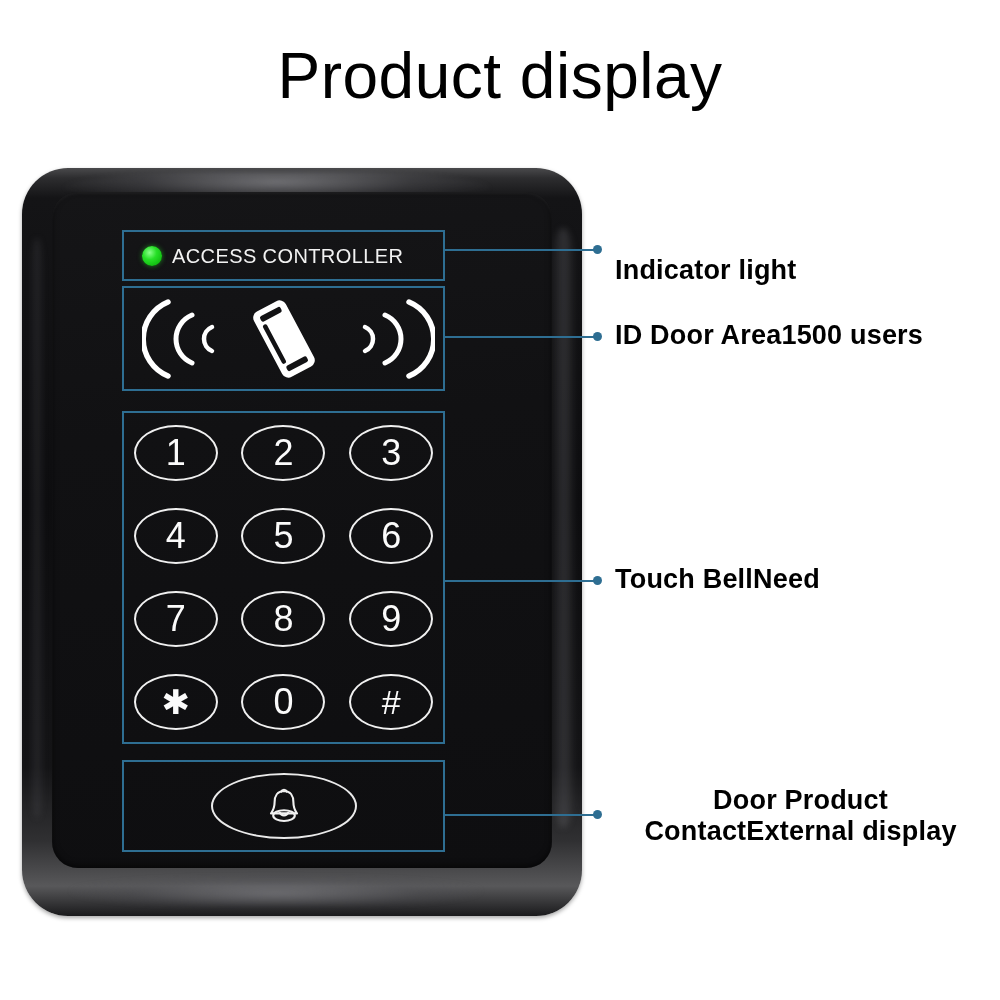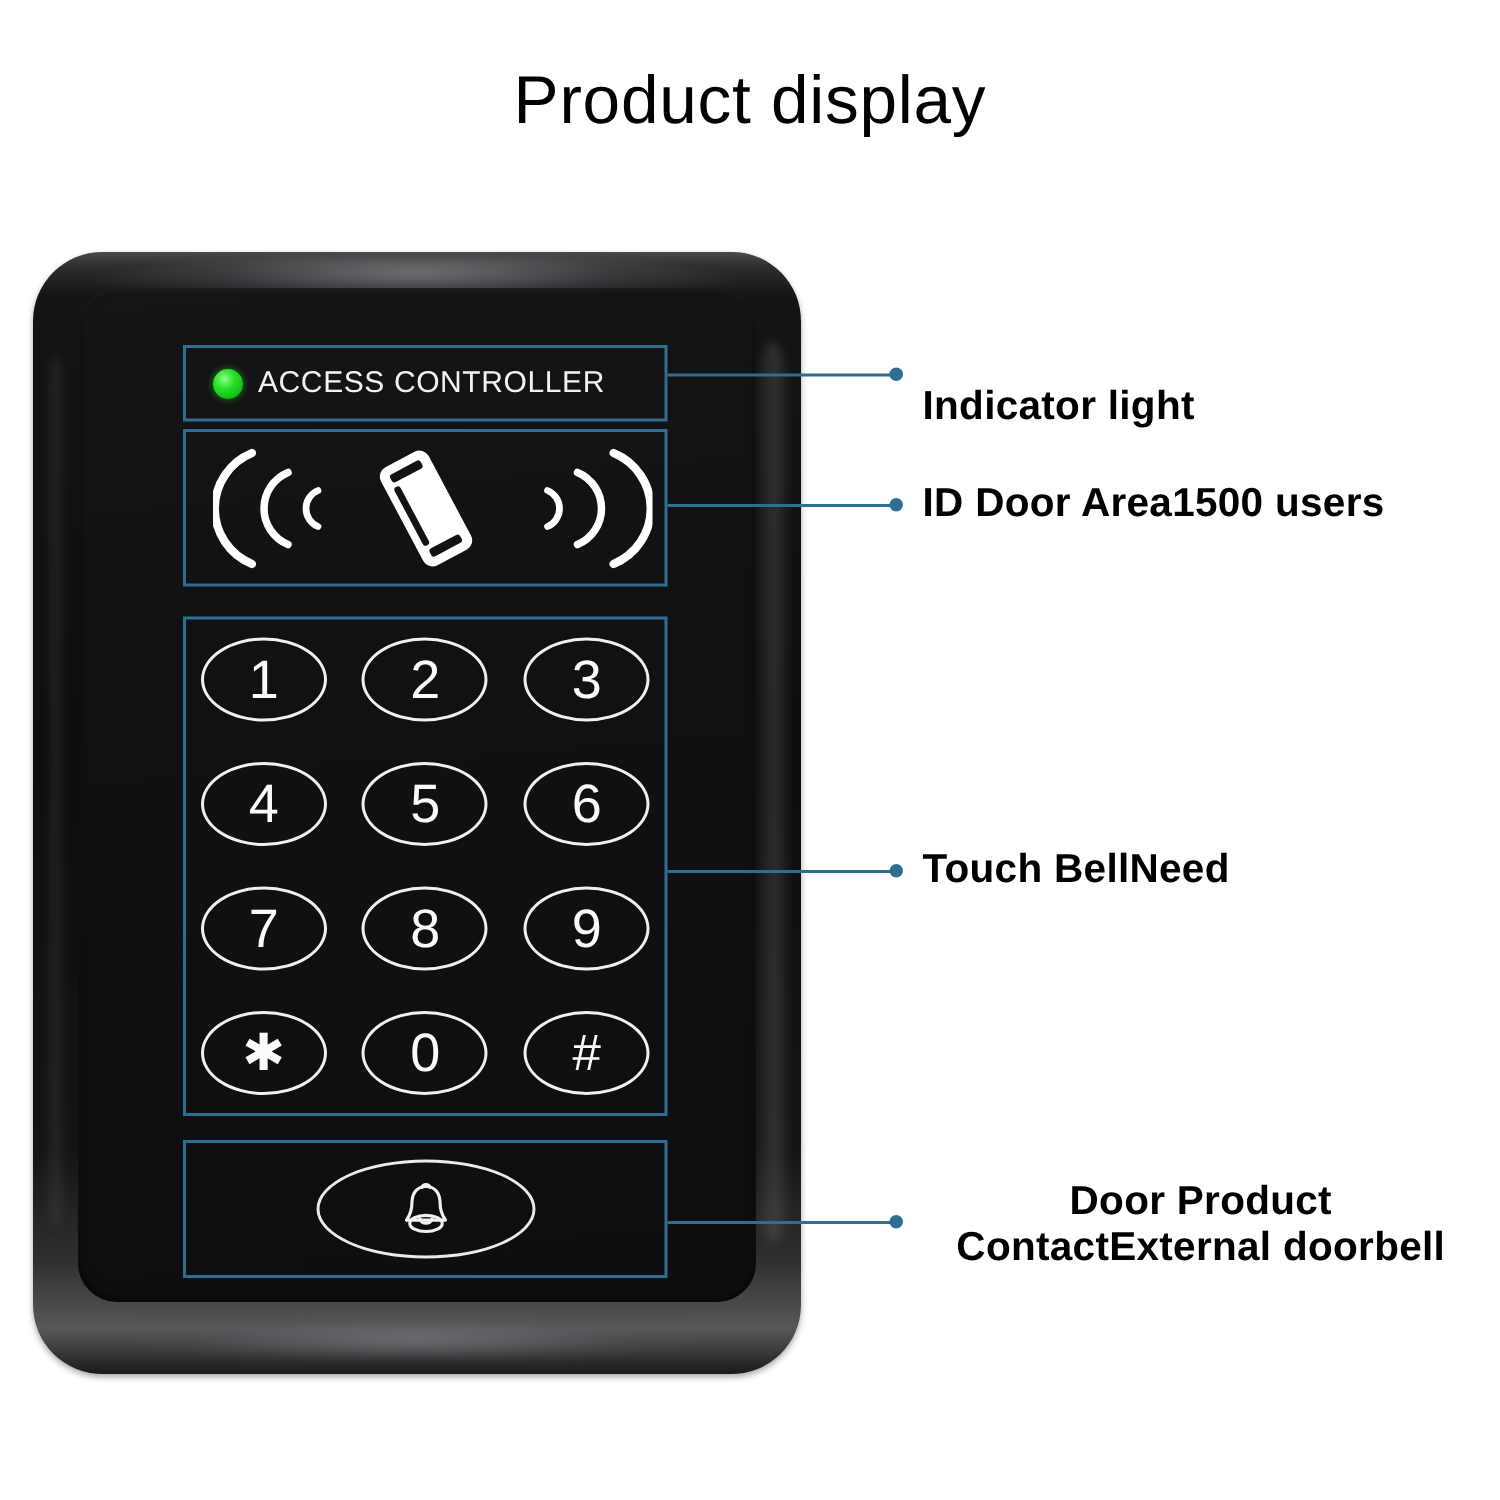--- a/index.html
+++ b/index.html
@@ -15,34 +15,35 @@
     font-family: "Liberation Sans", sans-serif;
   }
 
   
   #page-title {
     position: absolute;
     left: 0;
     top: 44px;
     width: 1000px;
     text-align: center;
-    font-size: 45px;
+    font-size: 64px;
     font-weight: 400;
     color: #000000;
     letter-spacing: 0.5px;
     line-height: 1;
   }
 
   
   #device {
     position: absolute;
     left: 22px;
     top: 168px;
     width: 512px;
     height: 748px;
+    padding-left: 48px;
   }
   #device-shell {
     position: absolute;
     inset: 0;
     border-radius: 46px;
     background:
       linear-gradient(180deg,
         #4a4a4c 0px, #2d2d2f 10px, #141416 30px,
         #0d0d0f 45%,
         #141416 80%, #303032 90%, #58585a 96%, #1a1a1c 100%);
@@ -308,14 +309,14 @@
 <div class="callout-text" style="left:615px; top:320px;">ID Door Area1500 users</div>
 
 <div class="leader" style="left:445px; top:580px; width:152px;"></div>
 <div class="leader-dot" style="left:593px; top:576px;"></div>
 <div class="callout-text" style="left:615px; top:564px;">Touch BellNeed</div>
 
 <div class="leader" style="left:445px; top:814px; width:152px;"></div>
 <div class="leader-dot" style="left:593px; top:810px;"></div>
 <div class="callout-text" id="callout-bell-text" style="left:603px; top:785px;">
   <span>Door Product</span><br>
-  <span>ContactExternal doorbell</span>
+  <span>ContactExternal display</span>
 </div>
 
 </body></html>

